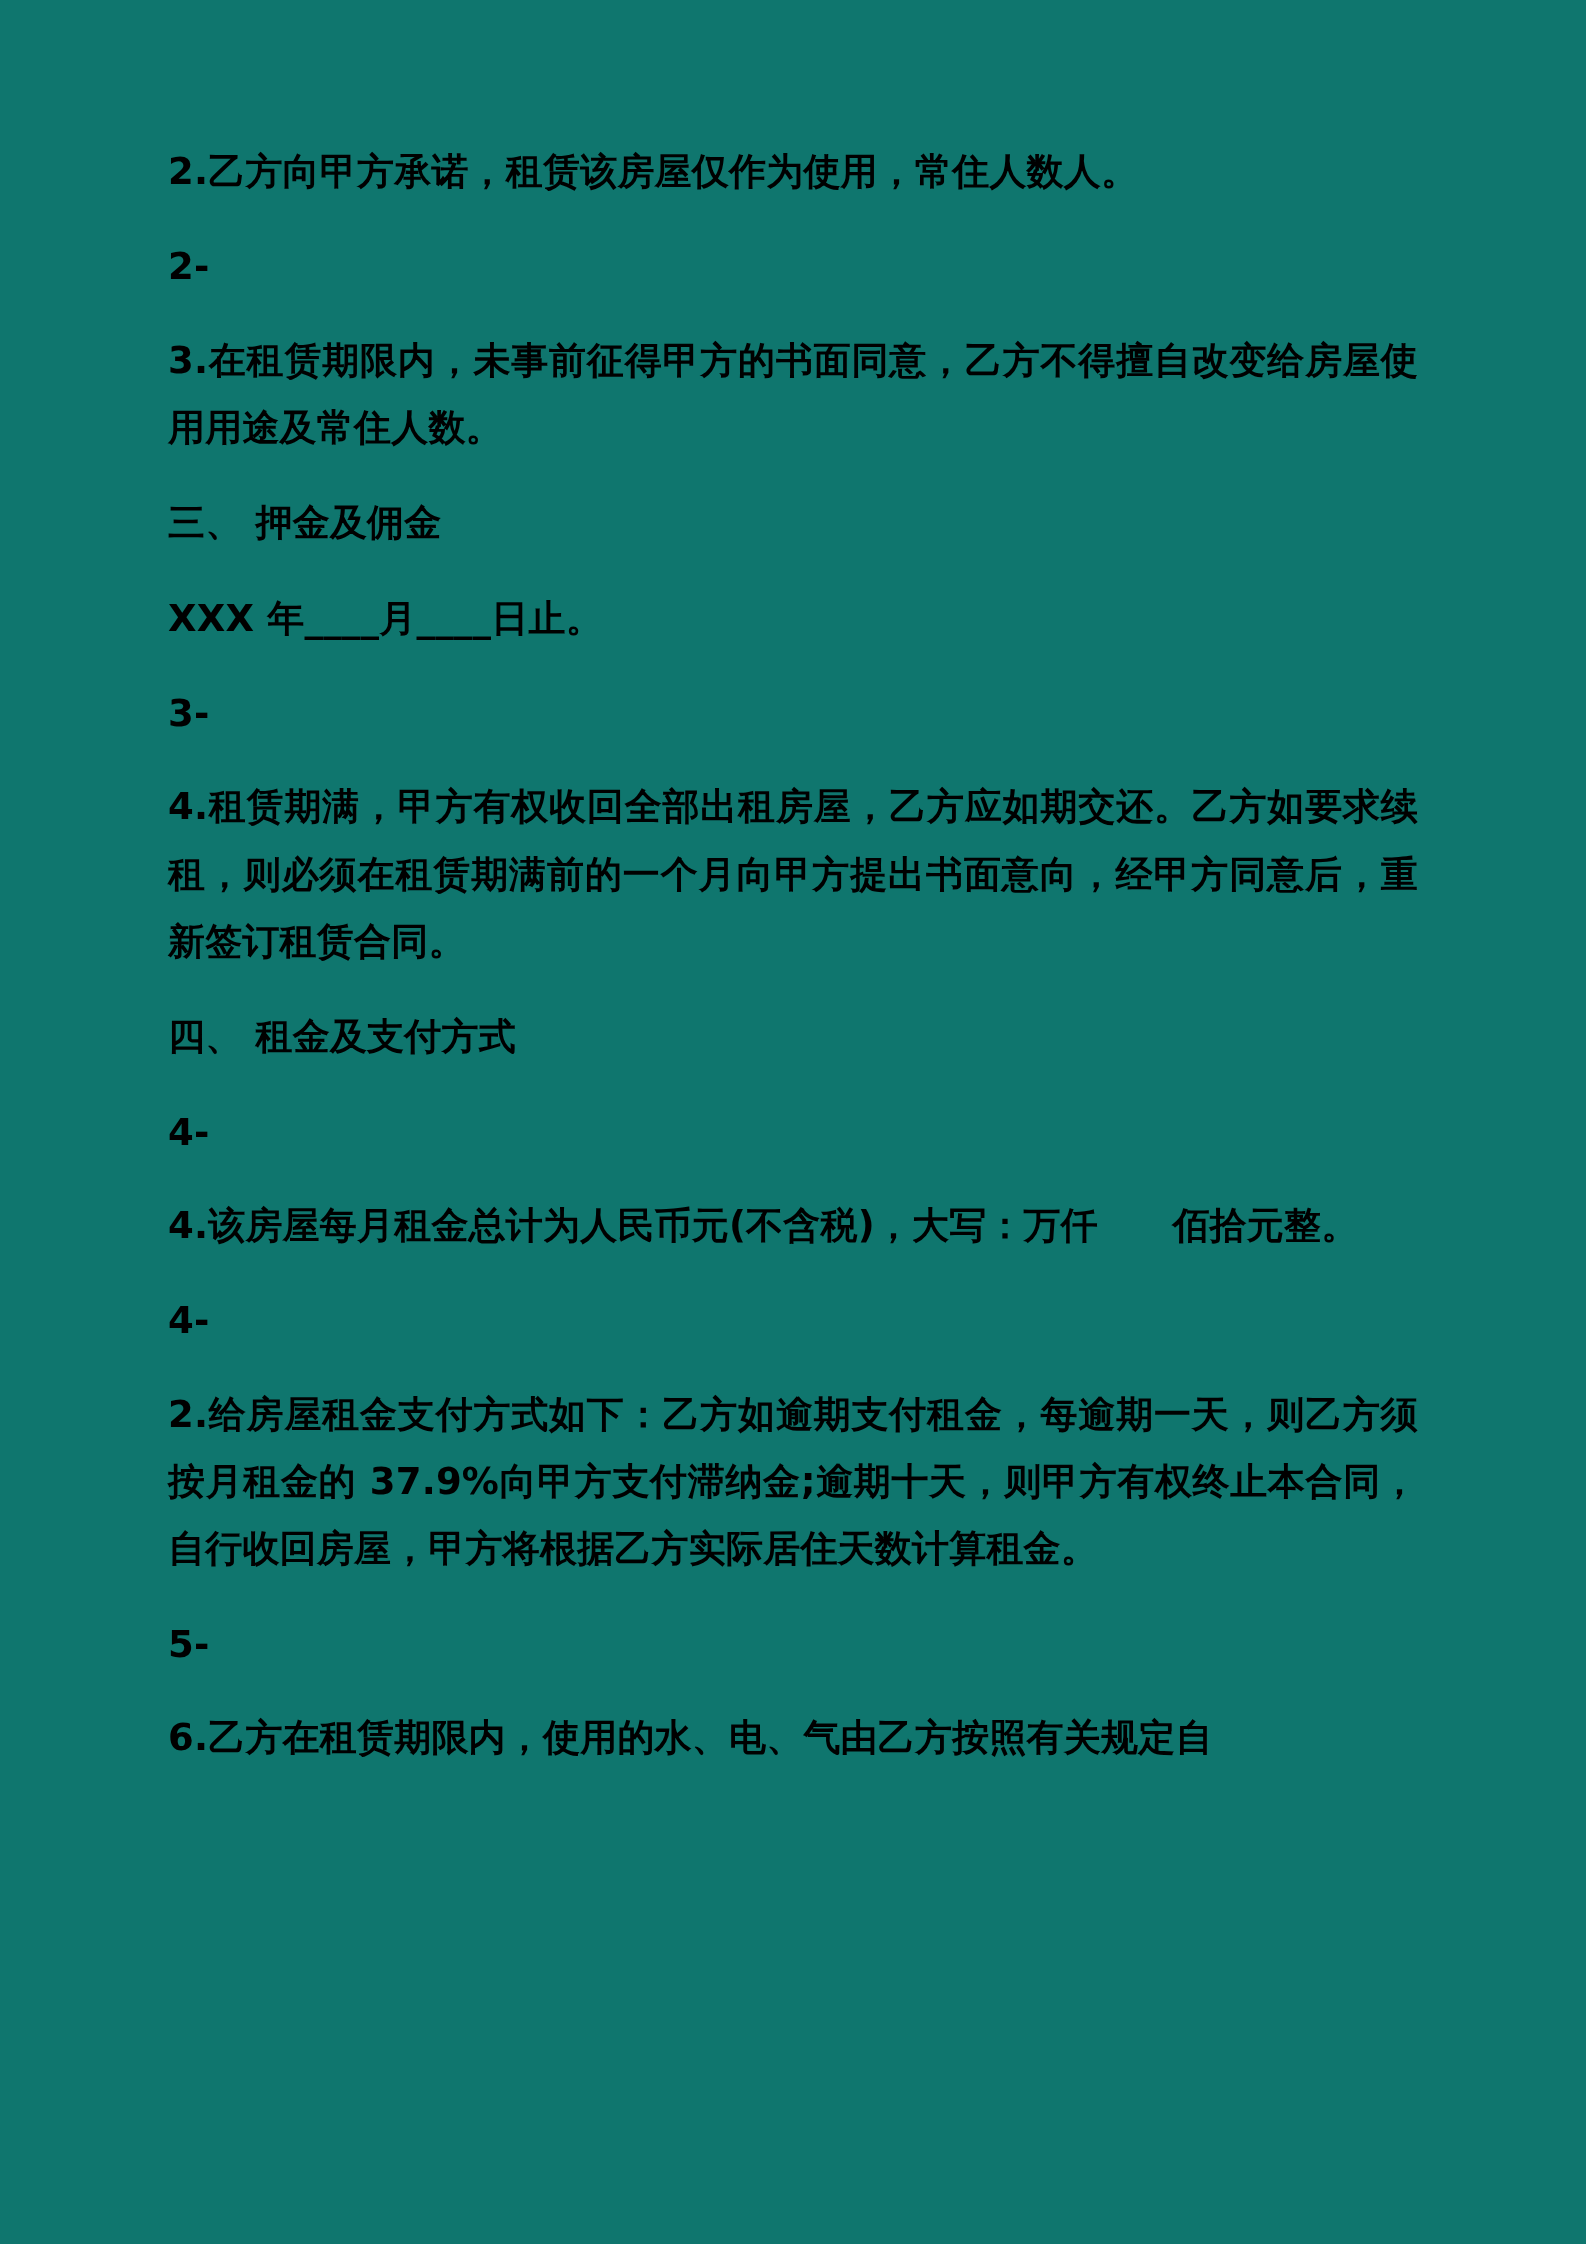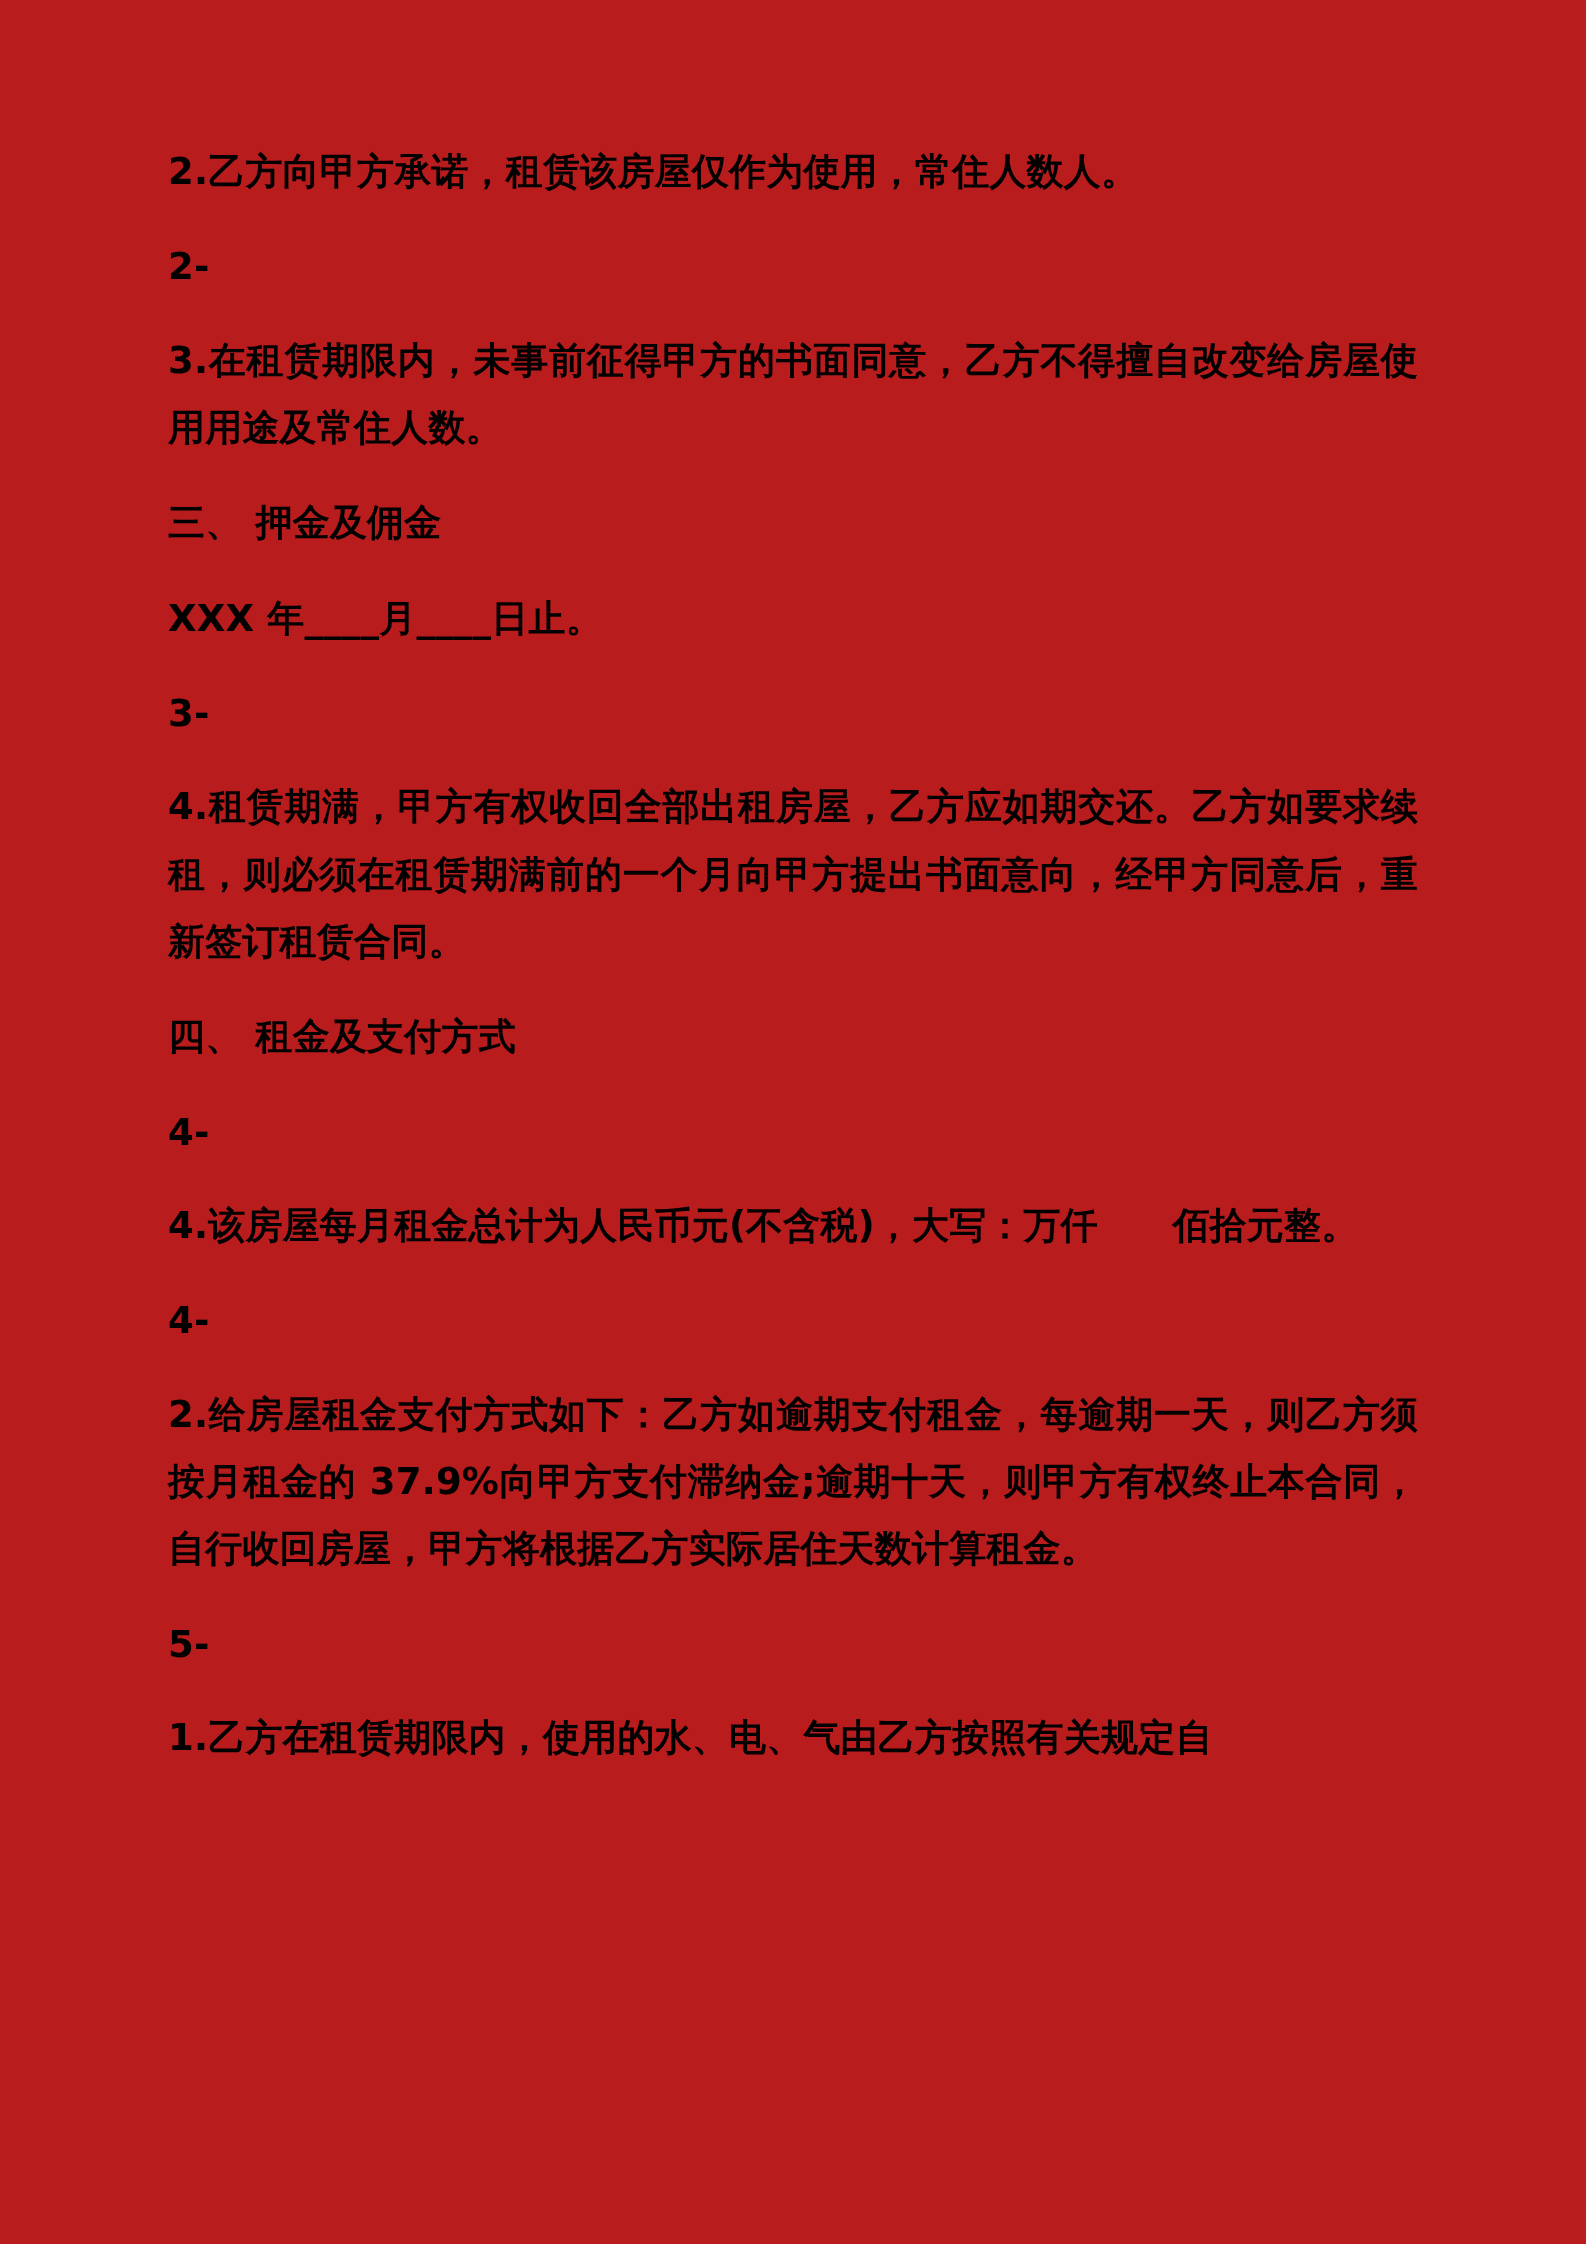--- a/index.html
+++ b/index.html
@@ -6,21 +6,21 @@
     margin: 0;
     padding: 0;
     background: #ffffff;
   }
   body {
     font-family: "DejaVu Sans", "Liberation Sans", sans-serif;
   }
   .page {
     width: 1586px;
     height: 2244px;
-    background: #b91c1c;
+    background: #0f766e;
     box-sizing: border-box;
     padding: 138px 168px 120px 168px;
     position: relative;
     overflow: hidden;
   }
   .doc-body {
     display: block;
   }
   .para {
     font-size: 37px;
@@ -51,15 +51,15 @@
     <p class="para heading">三、  押金及佣金</p>
     <p class="para">XXX 年____月____日止。</p>
     <p class="para marker">3-</p>
     <p class="para">4.租赁期满，甲方有权收回全部出租房屋，乙方应如期交还。乙方如要求续租，则必须在租赁期满前的一个月向甲方提出书面意向，经甲方同意后，重新签订租赁合同。</p>
     <p class="para heading">四、  租金及支付方式</p>
     <p class="para marker">4-</p>
     <p class="para">4.该房屋每月租金总计为人民币元(不含税)，大写：万仟　　佰拾元整。</p>
     <p class="para marker">4-</p>
     <p class="para">2.给房屋租金支付方式如下：乙方如逾期支付租金，每逾期一天，则乙方须按月租金的 37.9%向甲方支付滞纳金;逾期十天，则甲方有权终止本合同，自行收回房屋，甲方将根据乙方实际居住天数计算租金。</p>
     <p class="para marker">5-</p>
-    <p class="para">1.乙方在租赁期限内，使用的水、电、气由乙方按照有关规定自</p>
+    <p class="para">6.乙方在租赁期限内，使用的水、电、气由乙方按照有关规定自</p>
   </div>
 </div>
 
 </body></html>

